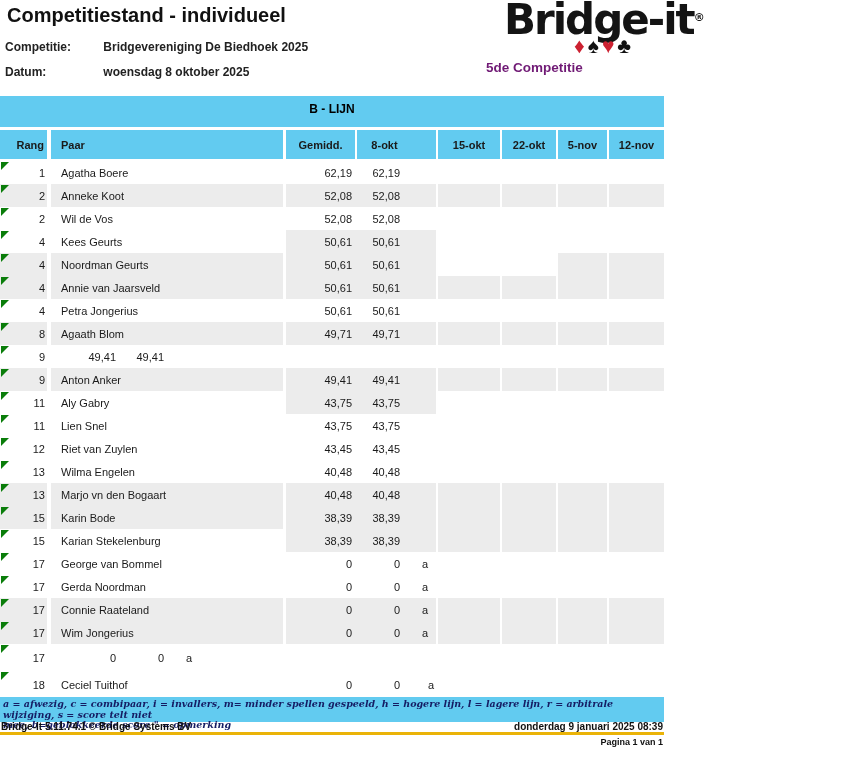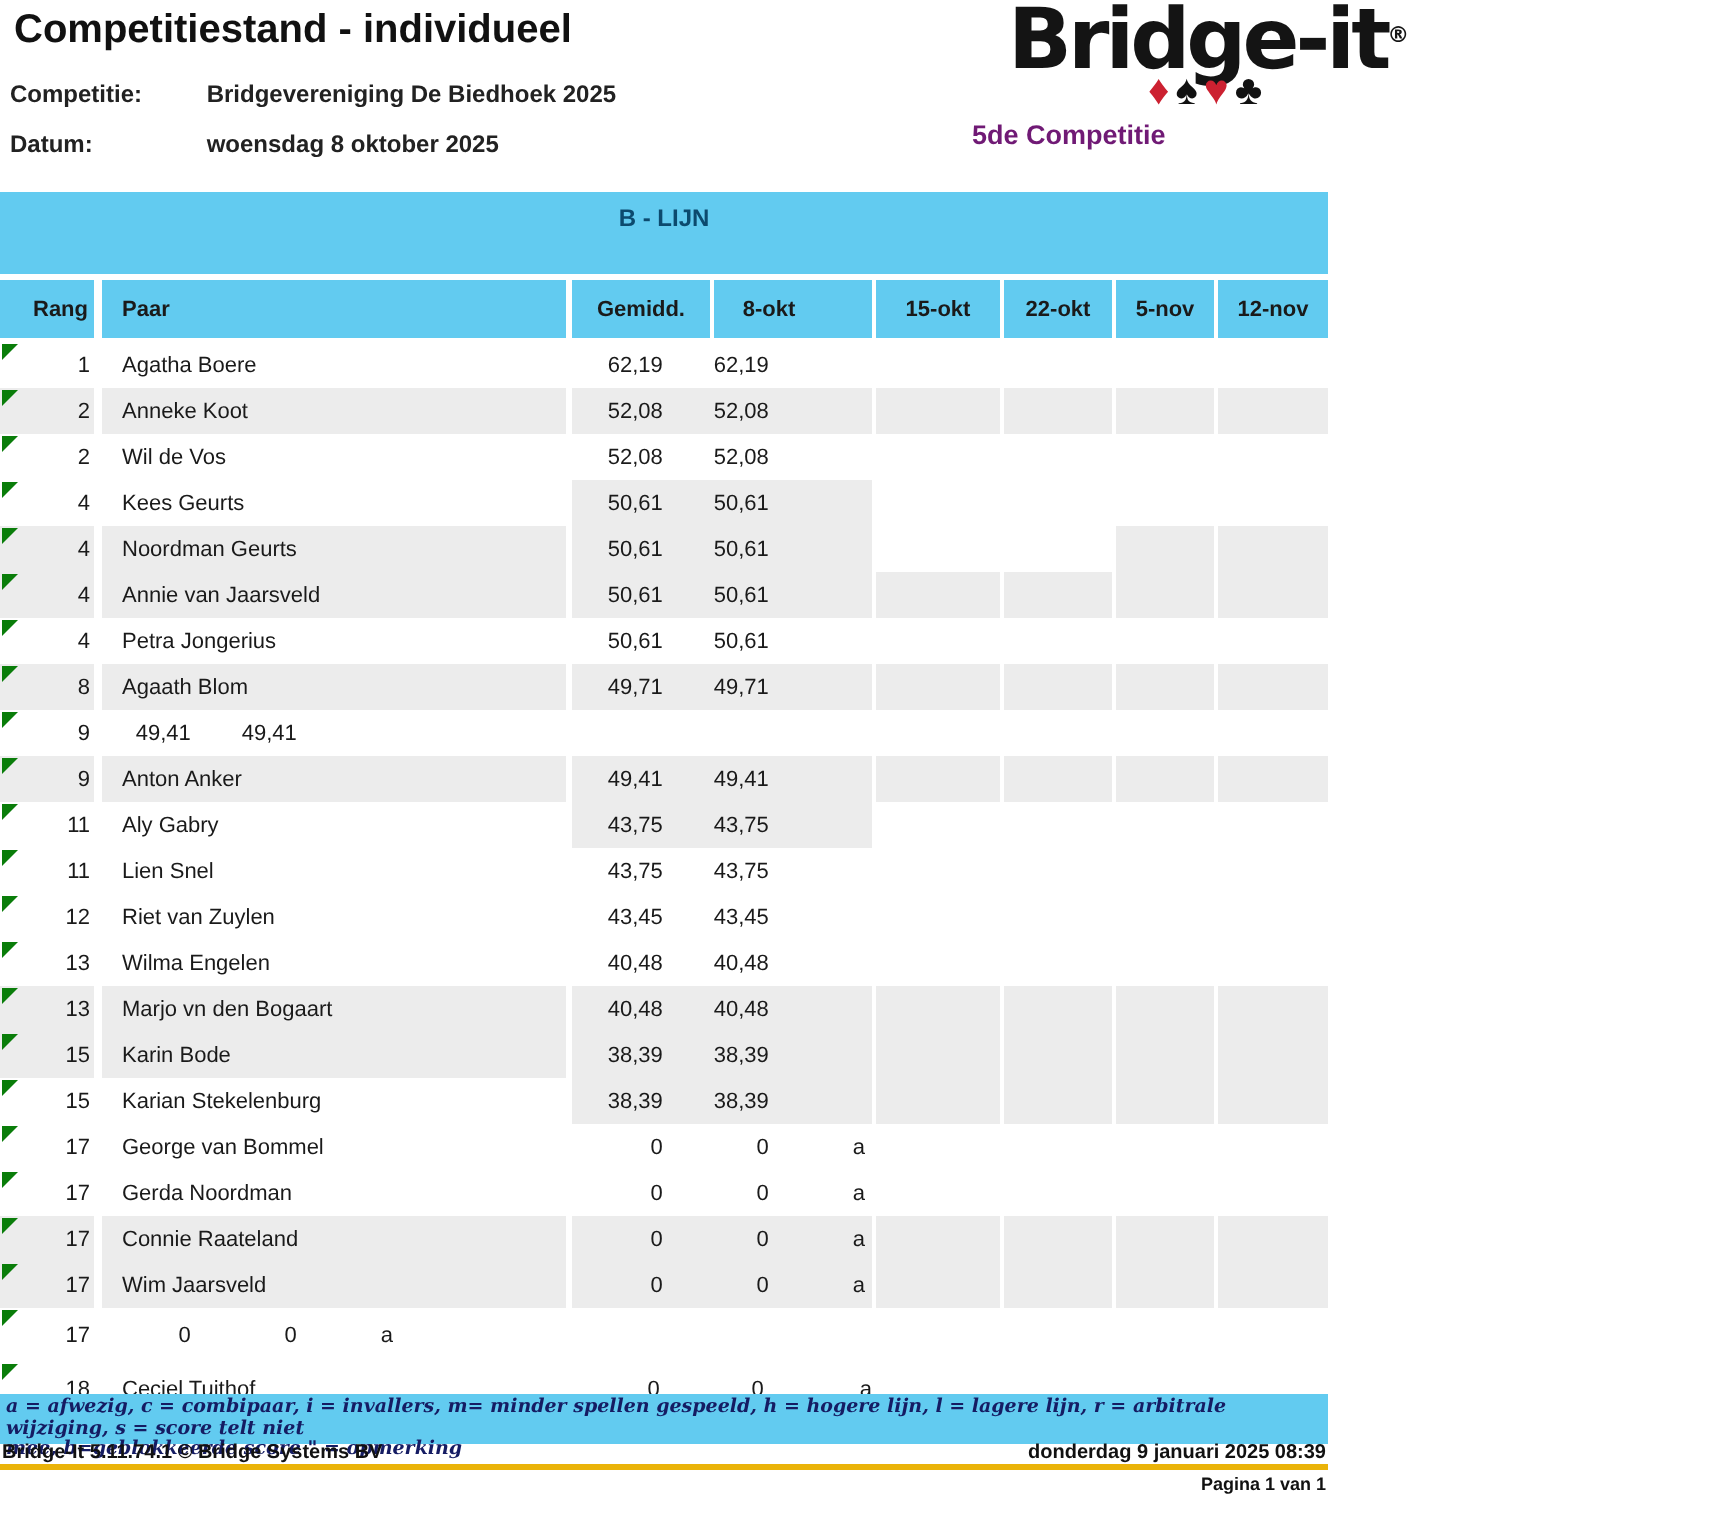--- a/index.html
+++ b/index.html
@@ -27,39 +27,39 @@
     letter-spacing:-2px;color:#141414;white-space:nowrap;margin-left:40px;
   }
   .reg{font-size:11px;vertical-align:top;position:relative;top:-2px;letter-spacing:0;}
   .suits{margin-left:110px;margin-top:-5px;font-size:21px;letter-spacing:3px;line-height:22px;white-space:nowrap;}
   .suit-red{color:var(--suit-red);}
   .suit-black{color:var(--suit-black);}
   .subtitle{margin-left:22px;margin-top:3px;font-size:13.5px;font-weight:bold;color:#701a75;}
   
   .table{position:absolute;left:0;top:96px;width:664px;font-size:11px;}
   .bar{
-    height:41px;background:var(--accent-blue);text-align:center;line-height:27px;
-    font-weight:bold;font-size:12px;color:#0c4a6e;margin-bottom:3px;
+    height:31px;background:var(--accent-blue);text-align:center;line-height:27px;
+    font-weight:bold;font-size:12px;color:#000000;margin-bottom:3px;
   }
   .header-row{display:flex;height:29px;margin-bottom:2px;font-weight:bold;}
   .header-row .hc{background:var(--accent-blue);display:flex;align-items:center;}
   .h-rang{width:47px;justify-content:flex-end;padding-right:3px;}
   .h-paar{width:232px;margin-left:4px;padding-left:10px;}
   .h-gem{width:69px;margin-left:3px;justify-content:center;}
   .h-okt8{width:79px;margin-left:2px;justify-content:center;padding-right:24px;}
   .h-c{width:62px;margin-left:2px;justify-content:center;}
   .h-d{width:54px;margin-left:2px;justify-content:center;}
   .h-e{width:49px;margin-left:2px;justify-content:center;}
   .h-f{width:55px;margin-left:2px;justify-content:center;}
   .row{display:flex;height:23px;position:relative;}
   .row.tall{height:27px;}
   .row .bc{display:flex;align-items:center;height:100%;}
   .b-rang{width:47px;justify-content:flex-end;padding-right:2px;}
   .b-paar{width:232px;margin-left:4px;padding-left:10px;}
-  .b-scores{width:150px;margin-left:3px;gap:20px;}
+  .b-scores{width:150px;margin-left:3px;}
   .b-scores .num{display:inline-block;text-align:right;}
   .v-gem{width:66px;}
   .v-okt{width:48px;}
   .v-mark{display:inline-block;width:36px;padding-left:22px;text-align:left;}
   .v-mark.mshift{padding-left:28px;}
   .b-right{margin-left:2px;}
   .b-c{width:62px;} .b-d{width:54px;} .b-e{width:49px;} .b-f{width:55px;}
   .g{background:var(--row-gray);}
   .flag{
     position:absolute;left:1px;top:1px;width:0;height:0;
@@ -413,21 +413,21 @@
     </div>
     <div class="bc b-right b-c g"></div>
     <div class="bc b-right b-d g"></div>
     <div class="bc b-right b-e g"></div>
     <div class="bc b-right b-f g"></div>
   </div>
 
   <div class="row">
     <span class="flag"></span>
     <div class="bc b-rang g">17</div>
-    <div class="bc b-paar g">Wim Jaarsveld</div>
+    <div class="bc b-paar g">Wim Jongerius</div>
     <div class="bc b-scores g">
       <span class="num v-gem">0</span>
       <span class="num v-okt">0</span>
       <span class="v-mark">a</span>
     </div>
     <div class="bc b-right b-c g"></div>
     <div class="bc b-right b-d g"></div>
     <div class="bc b-right b-e g"></div>
     <div class="bc b-right b-f g"></div>
   </div>

